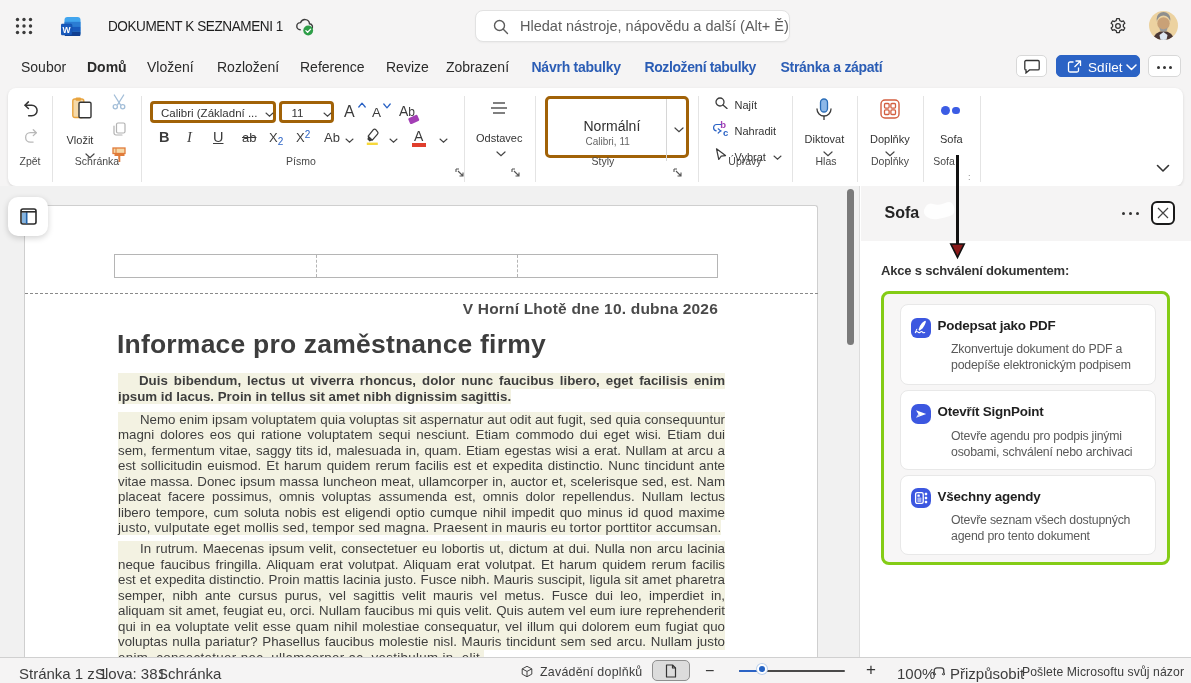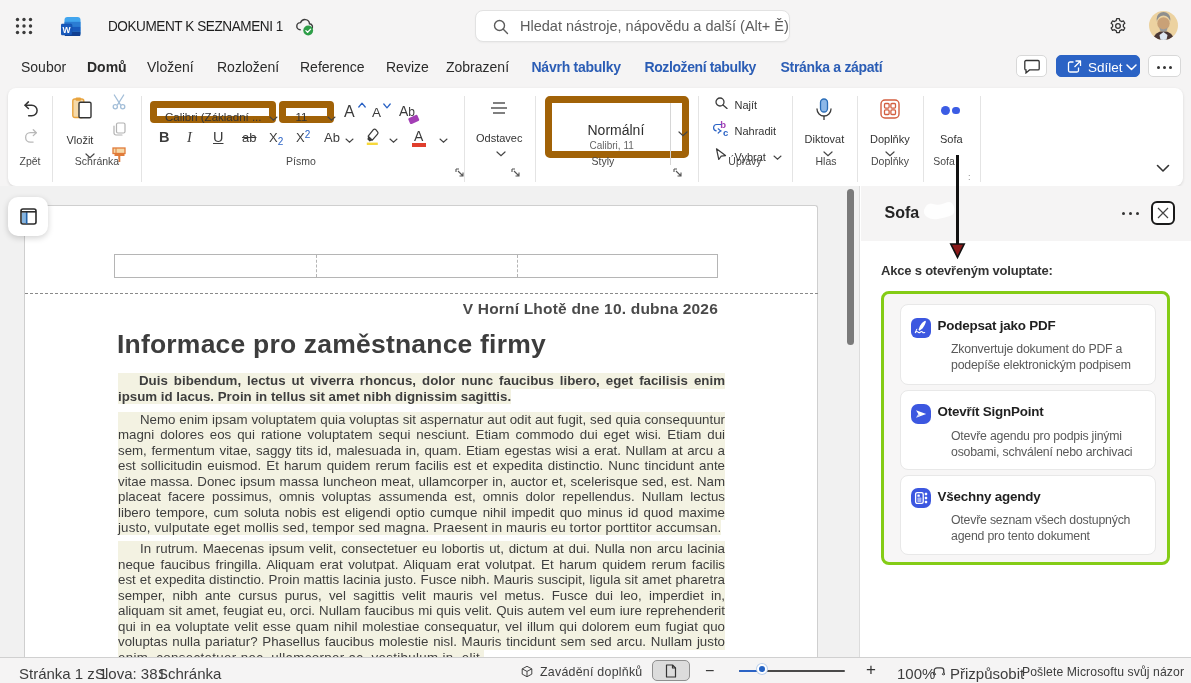--- a/index.html
+++ b/index.html
@@ -17,21 +17,21 @@
 #tabs { position:absolute; left:0; top:52px; width:1191px; height:36px; background:#f5f4f4; }
 .tab { position:absolute; top:7px; font-size:14px; color:#2b2b2b; white-space:nowrap; }
 .tab.blue { color:#2b5db5; font-weight:600; }
 .btn-round { position:absolute; top:3px; height:22px; background:#fff; border:1px solid #d8d8d8; border-radius:5px; }
 
 
 #ribbon { position:absolute; left:8px; top:88px; width:1175px; height:98px; background:#fff; border-radius:8px; box-shadow:0 1px 3px rgba(0,0,0,0.12); }
 .rdiv { position:absolute; top:8px; height:86px; width:1px; background:#e4e4e4; }
 .rlabel { position:absolute; top:67px; font-size:10.5px; color:#484848; white-space:nowrap; text-align:center; }
 .rtext { position:absolute; font-size:11px; color:#333; white-space:nowrap; }
-.combo { position:absolute; border:7px solid #a16207; border-radius:4px; background:#fff; }
+.combo { position:absolute; border:3px solid #a16207; border-radius:4px; background:#fff; }
 .glyph { position:absolute; color:#3c3c3c; white-space:nowrap; }
 .chev { position:absolute; }
 
 
 #canvas { position:absolute; left:0; top:186px; width:859px; height:472px; background:#f1f1f1; overflow:hidden; }
 #page { position:absolute; left:24px; top:19px; width:794px; height:453px; background:#fff; border:1px solid #cfcfcf; border-bottom:none; border-radius:3px 3px 0 0; }
 #navbtn { position:absolute; left:8px; top:11px; width:40px; height:39px; background:#fff; border-radius:10px; box-shadow:0 2px 6px rgba(0,0,0,0.18); }
 #scrollthumb { position:absolute; left:847px; top:3px; width:7px; height:156px; background:#7a7a7a; border-radius:4px; }
 .docline { position:relative; height:15.5px; font-size:13.3px; color:#3e3e3e; text-align:justify; text-align-last:justify; white-space:nowrap; }
 .docline.last { text-align:left; text-align-last:left; }
@@ -395,21 +395,21 @@
     </svg>
     <div class="abs" style="left:260.5px;top:26px;width:3.4px;height:3.4px;border-radius:50%;background:#333"></div>
     <div class="abs" style="left:267.5px;top:26px;width:3.4px;height:3.4px;border-radius:50%;background:#333"></div>
     <div class="abs" style="left:274.5px;top:26px;width:3.4px;height:3.4px;border-radius:50%;background:#333"></div>
     <div id="xbtn">
       <svg class="abs" style="left:3.5px;top:3.5px" width="12" height="12" viewBox="0 0 12 12">
         <path d="M1 1 L11 11 M11 1 L1 11" stroke="#444" stroke-width="1.2"></path>
       </svg>
     </div>
   </div>
-  <div id="akce">Akce s otevřeným voluptate:</div>
+  <div id="akce">Akce s schválení dokumentem:</div>
   <div id="cardbox">
     <div class="card" style="top:10px;height:81px">
       <svg class="cardicon" style="top:13px" width="20" height="20" viewBox="0 0 20 20">
         <rect width="20" height="20" rx="6" fill="#3c57e0"></rect>
         <path d="M13.2 3.2 q2.3 -1.2 1.5 1.4 q-0.8 2.8 -3 5.6 l-3.2 2.6 l-1 -1.1 l1.4 -3.8 q2 -3.5 4.3 -4.7 z" fill="#fff"></path>
         <path d="M5.8 11.2 l-1.4 3.2" stroke="#fff" stroke-width="1" stroke-linecap="round"></path>
         <path d="M4.4 14.6 q1.3 -1.9 2.4 -0.7 q1.1 1.3 2.4 0.3 q1.5 -1.2 2.3 -0.1 q0.7 1 2.2 0.4" fill="none" stroke="#fff" stroke-width="1.1" stroke-linecap="round"></path>
       </svg>
       <div class="cardtitle">Podepsat jako PDF</div>
       <div class="carddesc" style="top:36px">Zkonvertuje dokument do PDF a<br>podepíše elektronickým podpisem</div>

